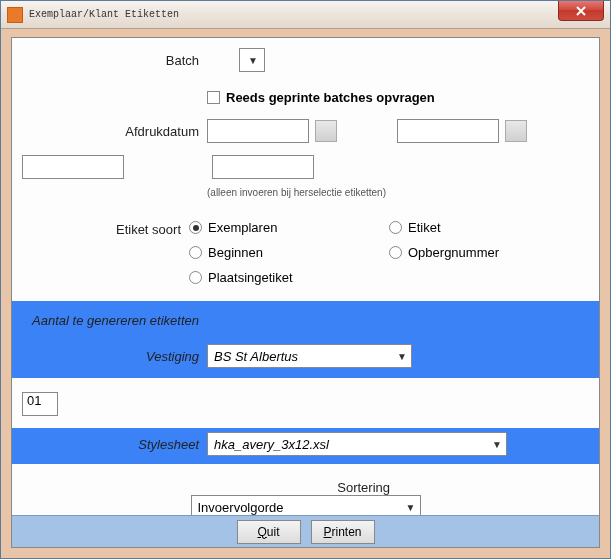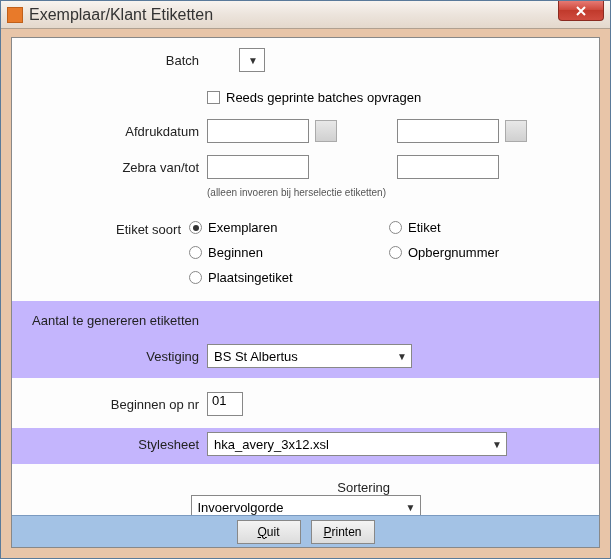--- a/index.html
+++ b/index.html
@@ -29,22 +29,23 @@
     position: relative;
   }
   .win-icon {
     width: 16px;
     height: 16px;
     background: #e87a2a;
     margin-right: 6px;
     border: 1px solid #c0601a;
   }
   .title-text {
-    font-size: 16px;
+    font-size: 10px;
     color: #333;
+    font-family: Liberation Mono, monospace;
   }
   .close-btn {
     position: absolute;
     right: 6px;
     top: 0px;
     width: 46px;
     height: 20px;
     background: linear-gradient(to bottom, #e67a73 0%, #cf4b3e 45%, #c13a2c 50%, #cf4b3e 100%);
     border: 1px solid #8a2a20;
     border-top: none;
@@ -78,21 +79,22 @@
     color: #222;
   }
   .field-col {
     flex: 1;
     display: flex;
     align-items: center;
     flex-wrap: wrap;
     gap: 8px 10px;
   }
   .yellow-row {
-    background: #c4b5fd;
+    background: #3b82f6;
+    font-style: italic;
   }
   .dropdown {
     display: inline-flex;
     align-items: center;
     border: 1px solid #888;
     background: #fff;
     height: 24px;
   }
   .dropdown.small { width: 26px; padding-left: 4px; }
   .dropdown .dd-text {
@@ -117,20 +119,21 @@
     padding: 0 4px;
   }
   .text-input.narrow { width: 102px; }
   .text-input.mini { width: 56px; }
   .text-input.mini2 { width: 36px; }
   .checkbox-row {
     display: flex;
     align-items: center;
     gap: 6px;
     margin-left: 0;
+    font-weight: bold;
   }
   .checkbox {
     width: 13px;
     height: 13px;
     border: 1px solid #888;
     background: #fff;
   }
   .hint {
     color: #555;
     font-size: 10px;
@@ -257,21 +260,20 @@
           </div>
           <div class="pair">
             <div class="text-input narrow"></div>
             <div class="gray-box"></div>
           </div>
         </div>
       </div>
     </div>
 
     <div class="row" style="margin-top:4px;">
-      <div class="label-col">Zebra van/tot</div>
       <div class="field-col">
         <div class="two-pair">
           <div class="pair">
             <div class="text-input narrow"></div>
           </div>
           <div class="pair" style="margin-left:28px;">
             <div class="text-input narrow"></div>
           </div>
         </div>
       </div>
@@ -322,21 +324,20 @@
         <div class="field-col">
           <div class="dropdown wide">
             <div class="dd-text">BS St Albertus</div>
             <div class="dd-btn">▼</div>
           </div>
         </div>
       </div>
     </div>
 
     <div class="row" style="margin-top:10px;">
-      <div class="label-col">Beginnen op nr</div>
       <div class="field-col">
         <div class="text-input mini2">01</div>
       </div>
     </div>
 
     <div class="yellow-row" style="margin-top:8px;">
       <div class="row" style="padding-bottom:8px;">
         <div class="label-col">Stylesheet</div>
         <div class="field-col">
           <div class="dropdown wider">

